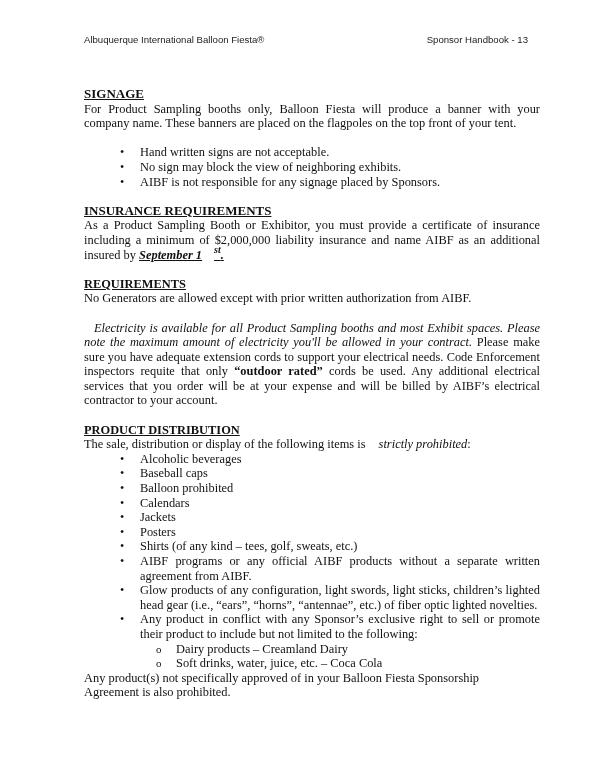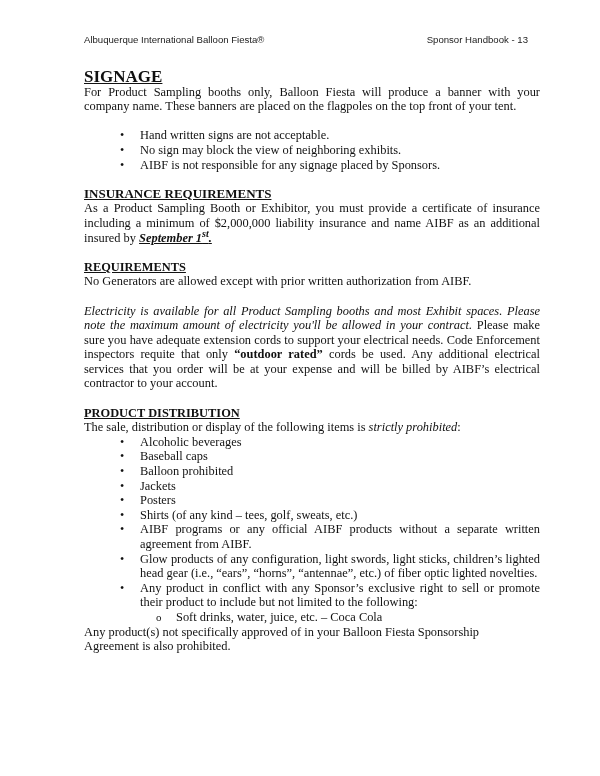--- a/index.html
+++ b/index.html
@@ -13,38 +13,38 @@
       font-family: "Liberation Serif", serif; font-size: 12.4px; line-height: 14.6px; color: #111; }
     .section-title { font-weight: bold; text-decoration: underline; margin: 0; }
     p { margin: 0; text-align: justify; }
     .gap { height: 14.6px; }
     ul { margin: 0; padding: 0; list-style: none; }
     ul.bullets > li { position: relative; padding-left: 56px; text-align: justify; }
     ul.bullets > li::before { content: "\2022"; position: absolute; left: 36px; top: 0; font-size: 12px; }
     ul.sub > li { position: relative; padding-left: 92px; }
     ul.sub > li::before { content: "o"; position: absolute; left: 72px; top: 0; font-size: 11px; }
     .bi-u { font-weight: bold; font-style: italic; text-decoration: underline; }
-    sup { font-size: 10px; line-height: 0; vertical-align: super; }
-    .italic { font-style: italic; }
+    sup { font-size: 10px; line-height: 0; vertical-align: super; margin-left: 12px; }
+    .italic { font-style: italic; margin-left: 10px; }
     .bold { font-weight: bold; }
     .nojust { text-align: left; }
   </style>
 </head>
 <body>
 
 <div class="page">
   <div class="header">
     <span class="left">Albuquerque International Balloon Fiesta®</span>
     <span class="right">Sponsor Handbook - 13</span>
   </div>
 
   <div class="content">
 
     <div>
-      <h3 class="section-title" style="font-size:17px;">SIGNAGE</h3>
+      <h3 class="section-title" style="font-size:13px;margin-top:17px;">SIGNAGE</h3>
       <p>For Product Sampling booths only, Balloon Fiesta will produce a banner with your company name. These banners are placed on the flagpoles on the top front of your tent.</p>
       <div class="gap"></div>
       <ul class="bullets">
         <li>Hand written signs are not acceptable.</li>
         <li>No sign may block the view of neighboring exhibits.</li>
         <li>AIBF is not responsible for any signage placed by Sponsors.</li>
       </ul>
     </div>
     <div class="gap"></div>
 
@@ -62,27 +62,29 @@
     </div>
     <div class="gap"></div>
 
     <div>
       <h3 class="section-title" style="font-size:12.4px;">PRODUCT DISTRIBUTION</h3>
       <p class="nojust"><span>The sale, distribution or display of the following items is </span><span class="italic">strictly prohibited</span><span>:</span></p>
       <ul class="bullets">
         <li>Alcoholic beverages</li>
         <li>Baseball caps</li>
         <li>Balloon prohibited</li>
+        <li>Calendars</li>
         <li>Jackets</li>
         <li>Posters</li>
         <li>Shirts (of any kind – tees, golf, sweats, etc.)</li>
         <li>AIBF programs or any official AIBF products without a separate written agreement from AIBF.</li>
         <li>Glow products of any configuration, light swords, light sticks, children’s lighted head gear (i.e., “ears”, “horns”, “antennae”, etc.) of fiber optic lighted novelties.</li>
         <li><span>Any product in conflict with any Sponsor’s exclusive right to sell or promote their product to include but not limited to the following:</span>
           <ul class="sub" style="margin-left:-56px;">
+            <li>Dairy products – Creamland Dairy</li>
             <li>Soft drinks, water, juice, etc. – Coca Cola</li>
           </ul>
         </li>
       </ul>
       <p class="nojust" style="width:420px;">Any product(s) not specifically approved of in your Balloon Fiesta Sponsorship Agreement is also prohibited.</p>
     </div>
   </div>
 </div>
 
 </body></html>

